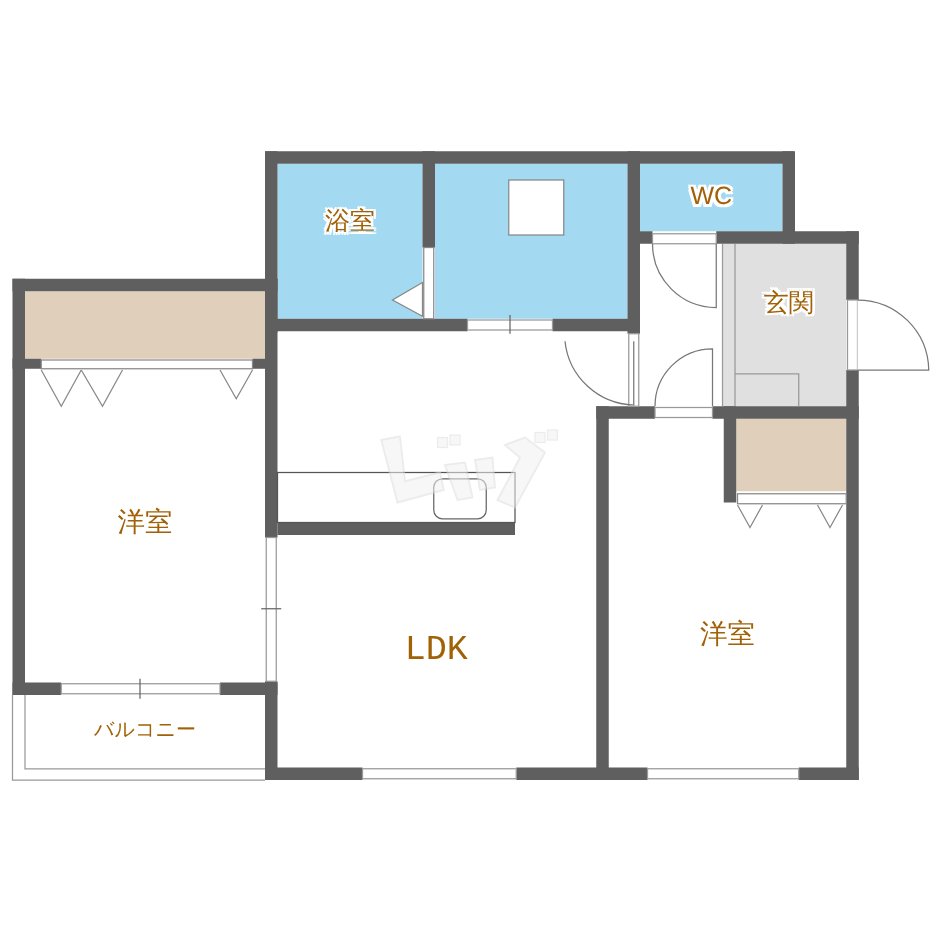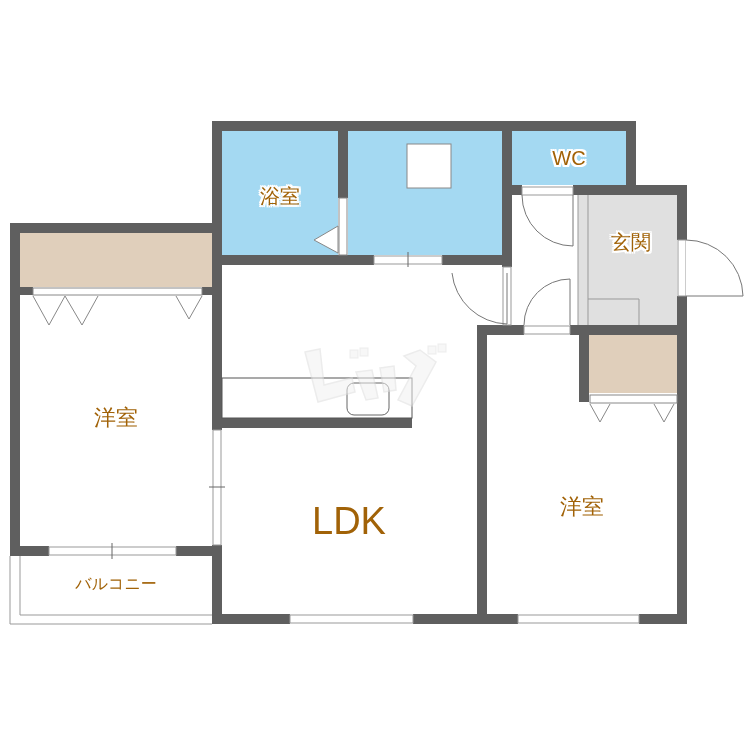--- a/index.html
+++ b/index.html
@@ -1,21 +1,21 @@
 <!DOCTYPE html>
 <html><head>
 <meta charset="utf-8">
 <style>
   html, body { margin: 0; padding: 0; background: #ffffff; }
   body { width: 750px; height: 750px; position: relative; overflow: hidden; }
   svg { position: absolute; left: 0; top: 0; }
   .lbl { position: absolute; color: #a16207; font-family: "DejaVu Sans", sans-serif; white-space: nowrap; transform: translate(-50%, -50%); }
   .halo { text-shadow: -2px -2px 0 #fff, 2px -2px 0 #fff, -2px 2px 0 #fff, 2px 2px 0 #fff, 0 2px 0 #fff, 0 -2px 0 #fff, 2px 0 0 #fff, -2px 0 0 #fff; }
   .big { font-size: 22px; }
-  .ldk { font-size: 38px; font-family: Liberation Sans, sans-serif; text-align: right; }
+  .ldk { font-size: 28px; font-family: Liberation Mono, monospace; text-align: right; }
   .mid { font-size: 20px; }
   .small { font-size: 16px; }
 </style>
 </head>
 <body>
 
 <svg width="750" height="750" viewBox="0 0 750 750" xmlns="http://www.w3.org/2000/svg">
 
   <rect x="222" y="131" width="116" height="124" fill="#a4d9f2"></rect>
   <rect x="348" y="131" width="154" height="124" fill="#a4d9f2"></rect>
@@ -136,16 +136,16 @@
     <rect x="350" y="350" width="8" height="8" fill="#f1f1f1" stroke="#dddddd" stroke-width="1"></rect>
     <rect x="360" y="348" width="8" height="8" fill="#f1f1f1" stroke="#dddddd" stroke-width="1"></rect>
     <rect x="428" y="346" width="8" height="8" fill="#f1f1f1" stroke="#dddddd" stroke-width="1"></rect>
     <rect x="438" y="344" width="8" height="8" fill="#f1f1f1" stroke="#dddddd" stroke-width="1"></rect>
   </g>
 </svg>
 
 <div class="lbl big" style="left:116px; top:418px;">洋室</div>
 <div class="lbl big" style="left:582px; top:507px;">洋室</div>
 <div class="lbl ldk" style="left:349px; top:521px;">LDK</div>
-<div class="lbl mid halo" style="left:280px; top:196px;">浴室</div>
+<div class="lbl mid halo" style="left:280px; top:177px;">浴室</div>
 <div class="lbl mid halo" style="left:569px; top:158px; font-family:'Liberation Sans', sans-serif;">WC</div>
 <div class="lbl mid halo" style="left:631px; top:242px;">玄関</div>
 <div class="lbl small" style="left:116px; top:584px;">バルコニー</div>
 
 </body></html>

